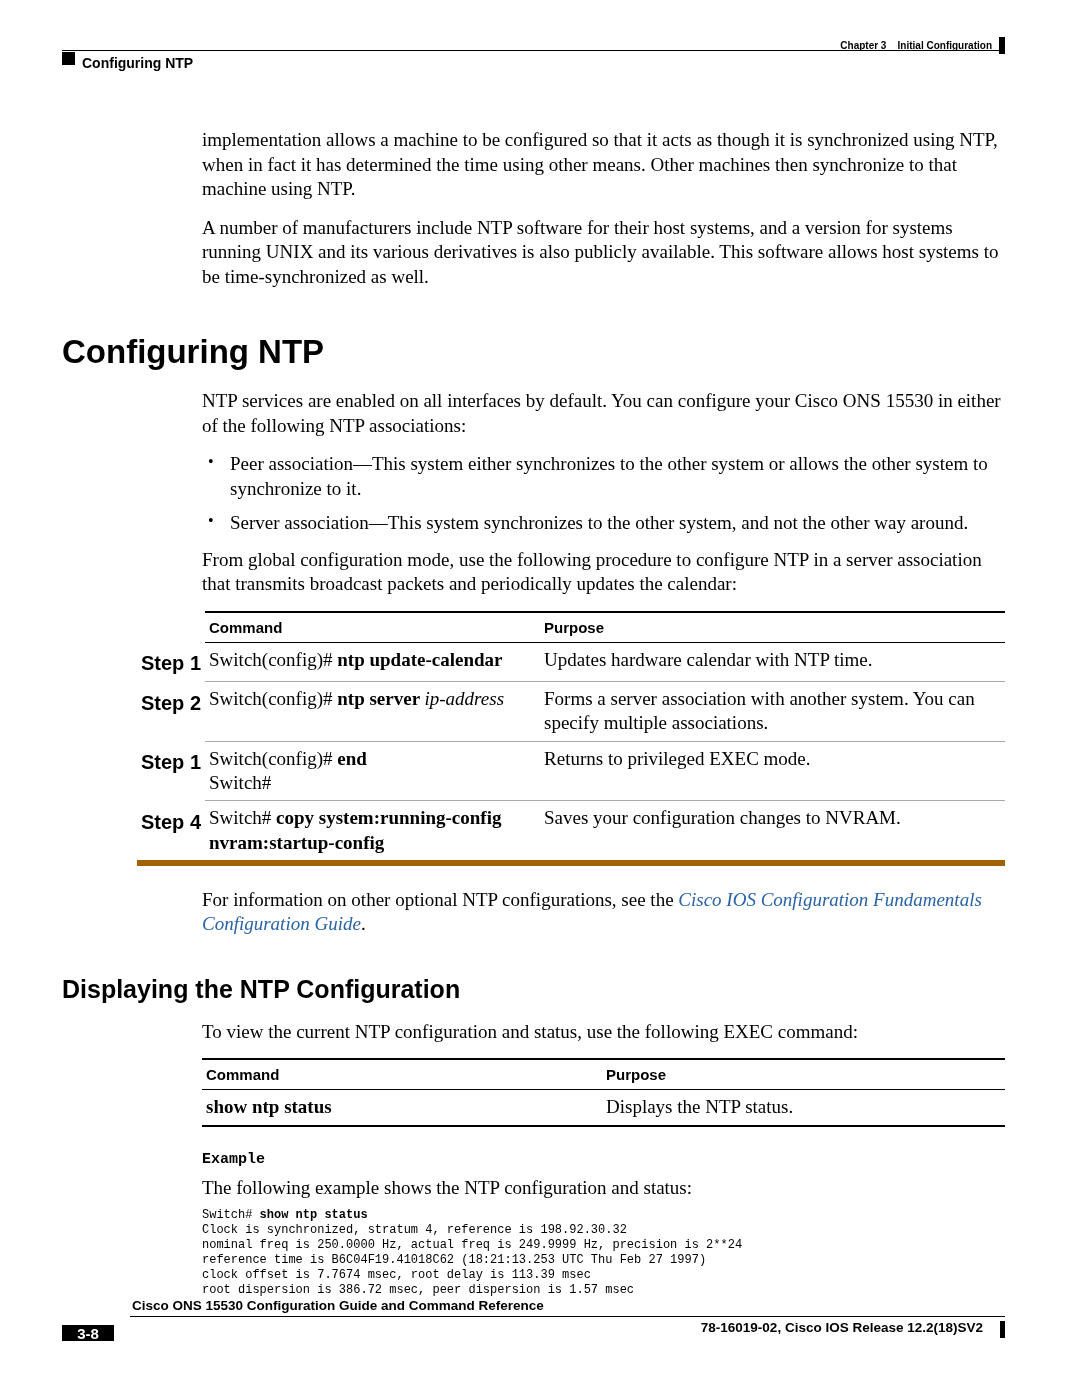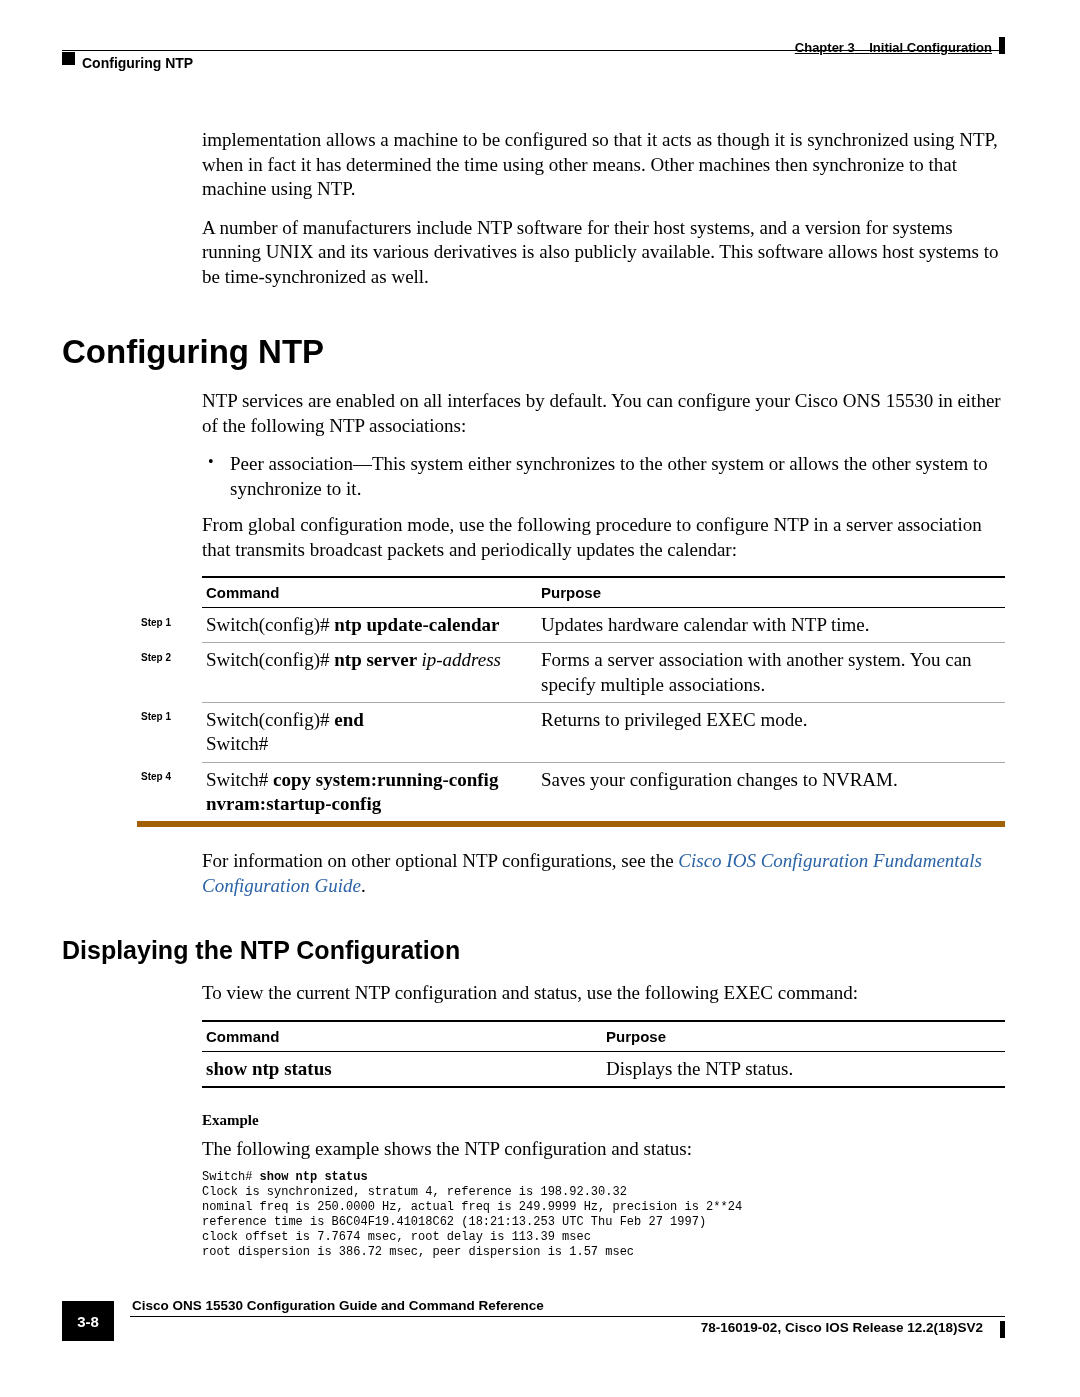--- a/index.html
+++ b/index.html
@@ -1,64 +1,64 @@
 <!DOCTYPE html>
 <html><head>
 <meta charset="utf-8">
 <style>
   * { box-sizing: border-box; margin: 0; padding: 0; }
   html, body { width: 1080px; height: 1397px; background: #fff; font-family: "Times New Roman", Times, serif; color: #000; }
   .page { position: relative; width: 1080px; height: 1397px; }
 
   
-  .top-right { position: absolute; top: 40px; right: 88px; font-family: Arial, Helvetica, sans-serif; font-size: 13px; font-weight: bold; text-decoration: underline; }
+  .top-right { position: absolute; top: 40px; right: 88px; font-family: Arial, Helvetica, sans-serif; font-size: 10px; font-weight: bold; }
   .top-right .chap { font-weight: bold; }
   .top-right-bar { position: absolute; top: 37px; right: 75px; width: 6px; height: 17px; background: #000; }
   .top-left { position: absolute; top: 55px; left: 82px; font-family: Arial, Helvetica, sans-serif; font-size: 14px; font-weight: bold; }
   .top-left-bar { position: absolute; top: 52px; left: 62px; width: 13px; height: 13px; background: #000; }
   .top-rule { position: absolute; top: 50px; left: 62px; right: 75px; height: 1px; background: #000; }
 
   .content { position: absolute; top: 128px; left: 62px; right: 75px; }
 
   .para { font-size: 19px; line-height: 1.29; margin-left: 140px; margin-bottom: 14px; }
   h1 { font-family: Arial, Helvetica, sans-serif; font-size: 33px; font-weight: bold; margin-top: 44px; margin-bottom: 18px; }
   h2 { font-family: Arial, Helvetica, sans-serif; font-size: 25px; font-weight: bold; margin-top: 38px; margin-bottom: 16px; }
 
   ul.bullets { list-style: none; margin-left: 140px; margin-bottom: 12px; }
   ul.bullets li { position: relative; padding-left: 28px; font-size: 19px; line-height: 1.29; margin-bottom: 10px; }
   ul.bullets li::before { content: "•"; position: absolute; left: 6px; top: 0; font-size: 16px; }
 
   .cmd-table { margin-left: 75px; width: 868px; border-collapse: collapse; margin-top: 8px; margin-bottom: 22px; }
   .cmd-table th { font-family: Arial, Helvetica, sans-serif; font-size: 15px; font-weight: bold; text-align: left; padding: 6px 4px; border-top: 2px solid #000; border-bottom: 1px solid #000; }
   .cmd-table td { font-size: 19px; line-height: 1.28; vertical-align: top; padding: 5px 4px; border-bottom: 1px solid #aaa; }
   .cmd-table tr:last-child td { border-bottom: 6px solid #a16207; }
-  .cmd-table td.step { font-family: Arial, Helvetica, sans-serif; font-size: 10px; font-weight: bold; white-space: nowrap; padding-top: 9px; border-bottom: none; width: 65px; }
+  .cmd-table td.step { font-family: Arial, Helvetica, sans-serif; font-size: 20px; font-weight: bold; white-space: nowrap; padding-top: 9px; border-bottom: none; width: 65px; text-align: center; }
   .cmd-table td.cmd { width: 335px; }
   .cmd-table .cmd .prompt { font-family: "Times New Roman", serif; }
   .cmd-table .cmd b { font-weight: bold; margin-top: 8px; }
   .cmd-table .cmd i { font-style: italic; }
   .italic-link { color: #2a63a6; font-style: italic; }
 
   .small-table { margin-left: 140px; width: 803px; border-collapse: collapse; margin-top: 10px; margin-bottom: 24px; }
   .small-table th { font-family: Arial, Helvetica, sans-serif; font-size: 15px; font-weight: bold; text-align: left; padding: 6px 4px; border-top: 2px solid #000; border-bottom: 1px solid #000; }
   .small-table td { font-size: 19px; line-height: 1.28; padding: 5px 4px; border-bottom: 2px solid #000; }
   .small-table td:first-child { width: 400px; font-weight: bold; }
 
-  .example-head { font-family: Liberation Serif, serif; font-size: 15px; font-weight: bold; margin-left: 140px; margin-top: 18px; margin-bottom: 8px; }
+  .example-head { font-family: Liberation Mono, monospace; font-size: 15px; font-weight: bold; margin-left: 140px; margin-top: 18px; margin-bottom: 8px; }
   .example-body { margin-left: 140px; font-family: "Courier New", monospace; font-size: 12px; white-space: pre; line-height: 1.25; }
   .example-body .prompt { font-family: "Courier New", monospace; }
   .example-body b { font-weight: bold; }
 
   
   .foot-rule { position: absolute; bottom: 80px; left: 130px; right: 75px; height: 1px; background: #000; }
   .foot-left-title { position: absolute; bottom: 84px; left: 132px; font-family: Arial, Helvetica, sans-serif; font-size: 13.5px; font-weight: bold; }
   .foot-right { position: absolute; bottom: 62px; right: 97px; font-family: Arial, Helvetica, sans-serif; font-size: 13.5px; font-weight: bold; }
   .foot-right-bar { position: absolute; bottom: 59px; right: 75px; width: 5px; height: 17px; background: #000; }
   .foot-left-bar { position: absolute; bottom: 59px; left: 62px; width: 13px; height: 13px; background: #000; }
-  .page-num-box { position: absolute; bottom: 56px; left: 62px; width: 52px; height: 40px; background: #000; color: #fff; font-family: Arial, Helvetica, sans-serif; font-weight: bold; font-size: 15px; display: flex; align-items: center; justify-content: center; }
+  .page-num-box { position: absolute; bottom: 56px; left: 62px; width: 52px; height: 16px; background: #000; color: #fff; font-family: Arial, Helvetica, sans-serif; font-weight: bold; font-size: 15px; display: flex; align-items: center; justify-content: center; }
 </style>
 </head>
 <body>
 
 <div class="page">
 
   <div class="top-rule"></div>
   <div class="top-right">
     <span class="chap">Chapter 3</span>&nbsp;&nbsp;&nbsp;&nbsp;<span>Initial Configuration</span>
   </div>
@@ -70,20 +70,21 @@
 
     <p class="para">implementation allows a machine to be configured so that it acts as though it is synchronized using NTP, when in fact it has determined the time using other means. Other machines then synchronize to that machine using NTP.</p>
     <p class="para">A number of manufacturers include NTP software for their host systems, and a version for systems running UNIX and its various derivatives is also publicly available. This software allows host systems to be time-synchronized as well.</p>
 
     <h1>Configuring NTP</h1>
 
     <p class="para">NTP services are enabled on all interfaces by default. You can configure your Cisco ONS 15530 in either of the following NTP associations:</p>
 
     <ul class="bullets">
       <li>Peer association—This system either synchronizes to the other system or allows the other system to synchronize to it.</li>
+      <li>Server association—This system synchronizes to the other system, and not the other way around.</li>
     </ul>
 
     <p class="para">From global configuration mode, use the following procedure to configure NTP in a server association that transmits broadcast packets and periodically updates the calendar:</p>
 
     <table class="cmd-table">
       <thead>
         <tr>
           <th style="border:none;width:65px;"></th>
           <th>Command</th>
           <th>Purpose</th>

